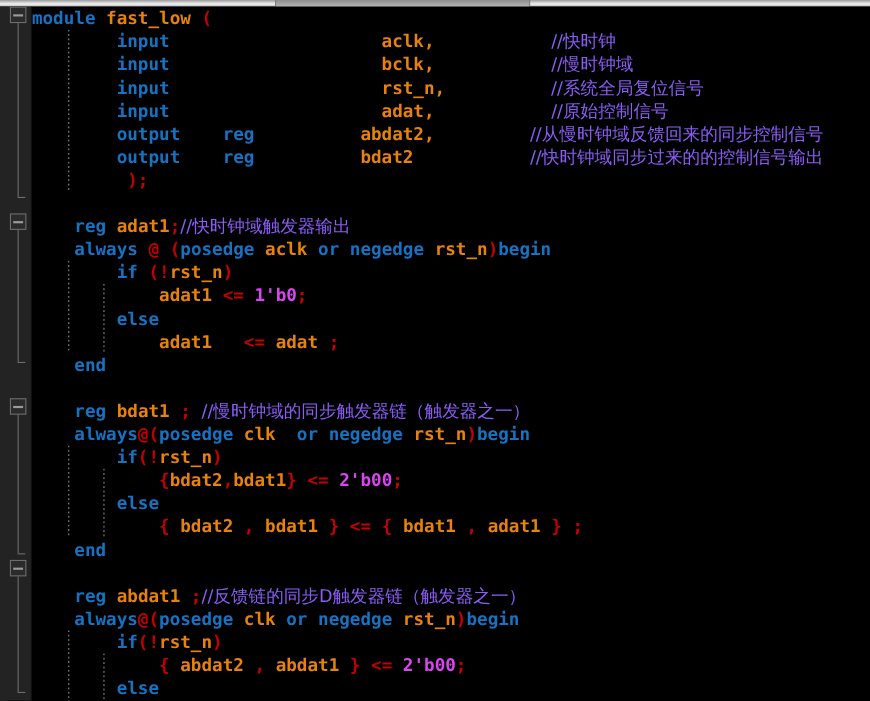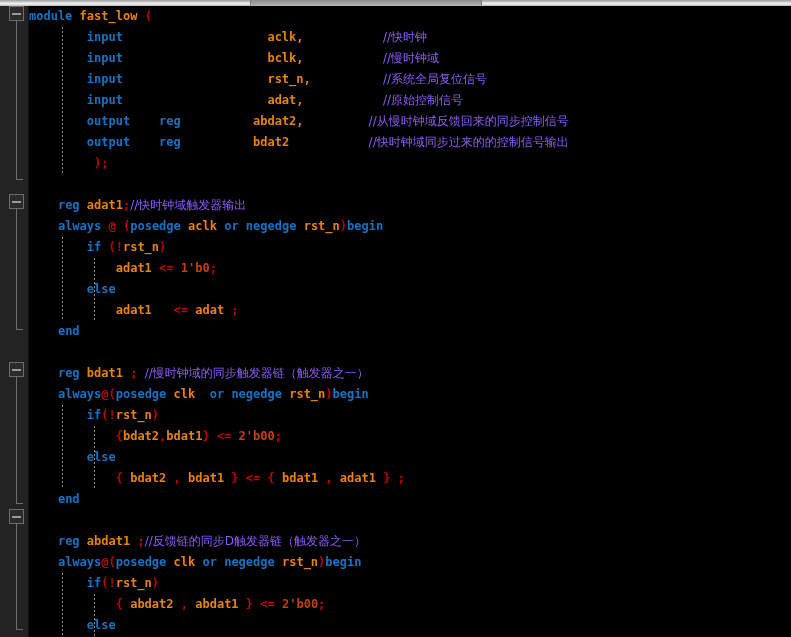--- a/index.html
+++ b/index.html
@@ -35,40 +35,40 @@
   .fold{position:absolute;left:9px;width:15px;height:15px;
         border:1px solid #6d6d6d;background:#2b2b2b;box-sizing:border-box;}
   .fold::before{content:"";position:absolute;left:2px;top:6px;width:9px;height:2px;background:#9a9a9a;}
   .foldline{position:absolute;left:16px;width:1px;background:#6d6d6d;}
   .foldfoot{position:absolute;width:7px;height:1px;background:#6d6d6d;}
 
   
   .code{
     position:absolute;left:29px;top:6px;width:762px;height:631px;
     background:#000000;
-    font-size:12px;
+    font-size:16px;
     line-height:21px;
     white-space:pre;
     font-weight:bold;
     letter-spacing:0px;
   }
   .line{height:21px;position:relative;}
   
   .iguide{
     position:absolute;top:0;width:1px;height:100%;
     background-image:linear-gradient(to bottom,#8a8a8a 50%,rgba(0,0,0,0) 0%);
     background-size:1px 4px;background-repeat:repeat-y;
   }
 
   
   .kw   {color:#1673c4;}   
   .id   {color:#e8820c;}   
   .cmt  {color:#8b5cf6;}   
   .punc {color:#c40000;}   
-  .num  {color:#c2410c;}   
+  .num  {color:#d946ef;}   
   .plain{color:#d0d0d0;}
   .cmt, .cmt *{font-family:"DejaVu Sans","Liberation Sans",sans-serif;font-weight:normal;}
 </style>
 </head>
 <body>
 
 <div id="editor">
 
   <div class="topbar">
     <div class="thumb"></div>

